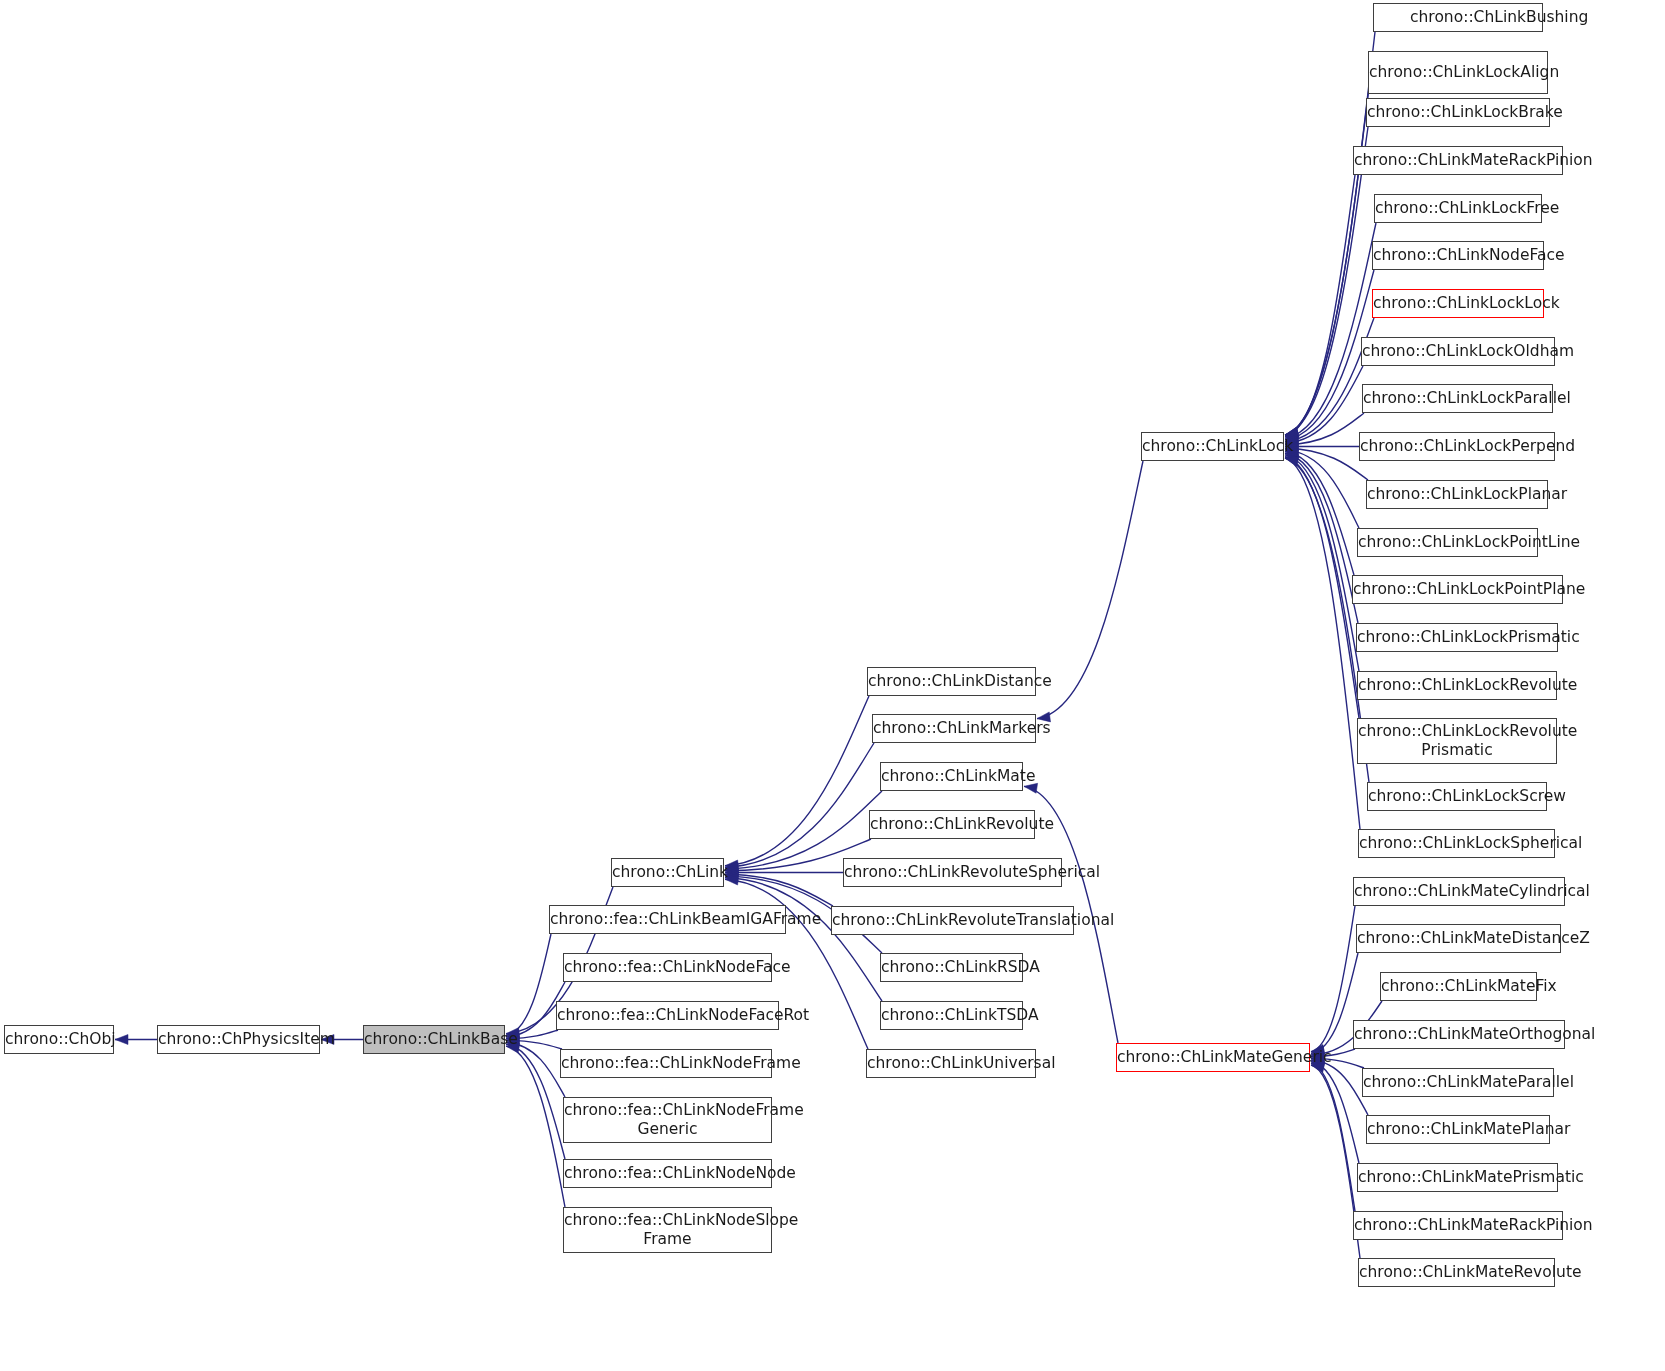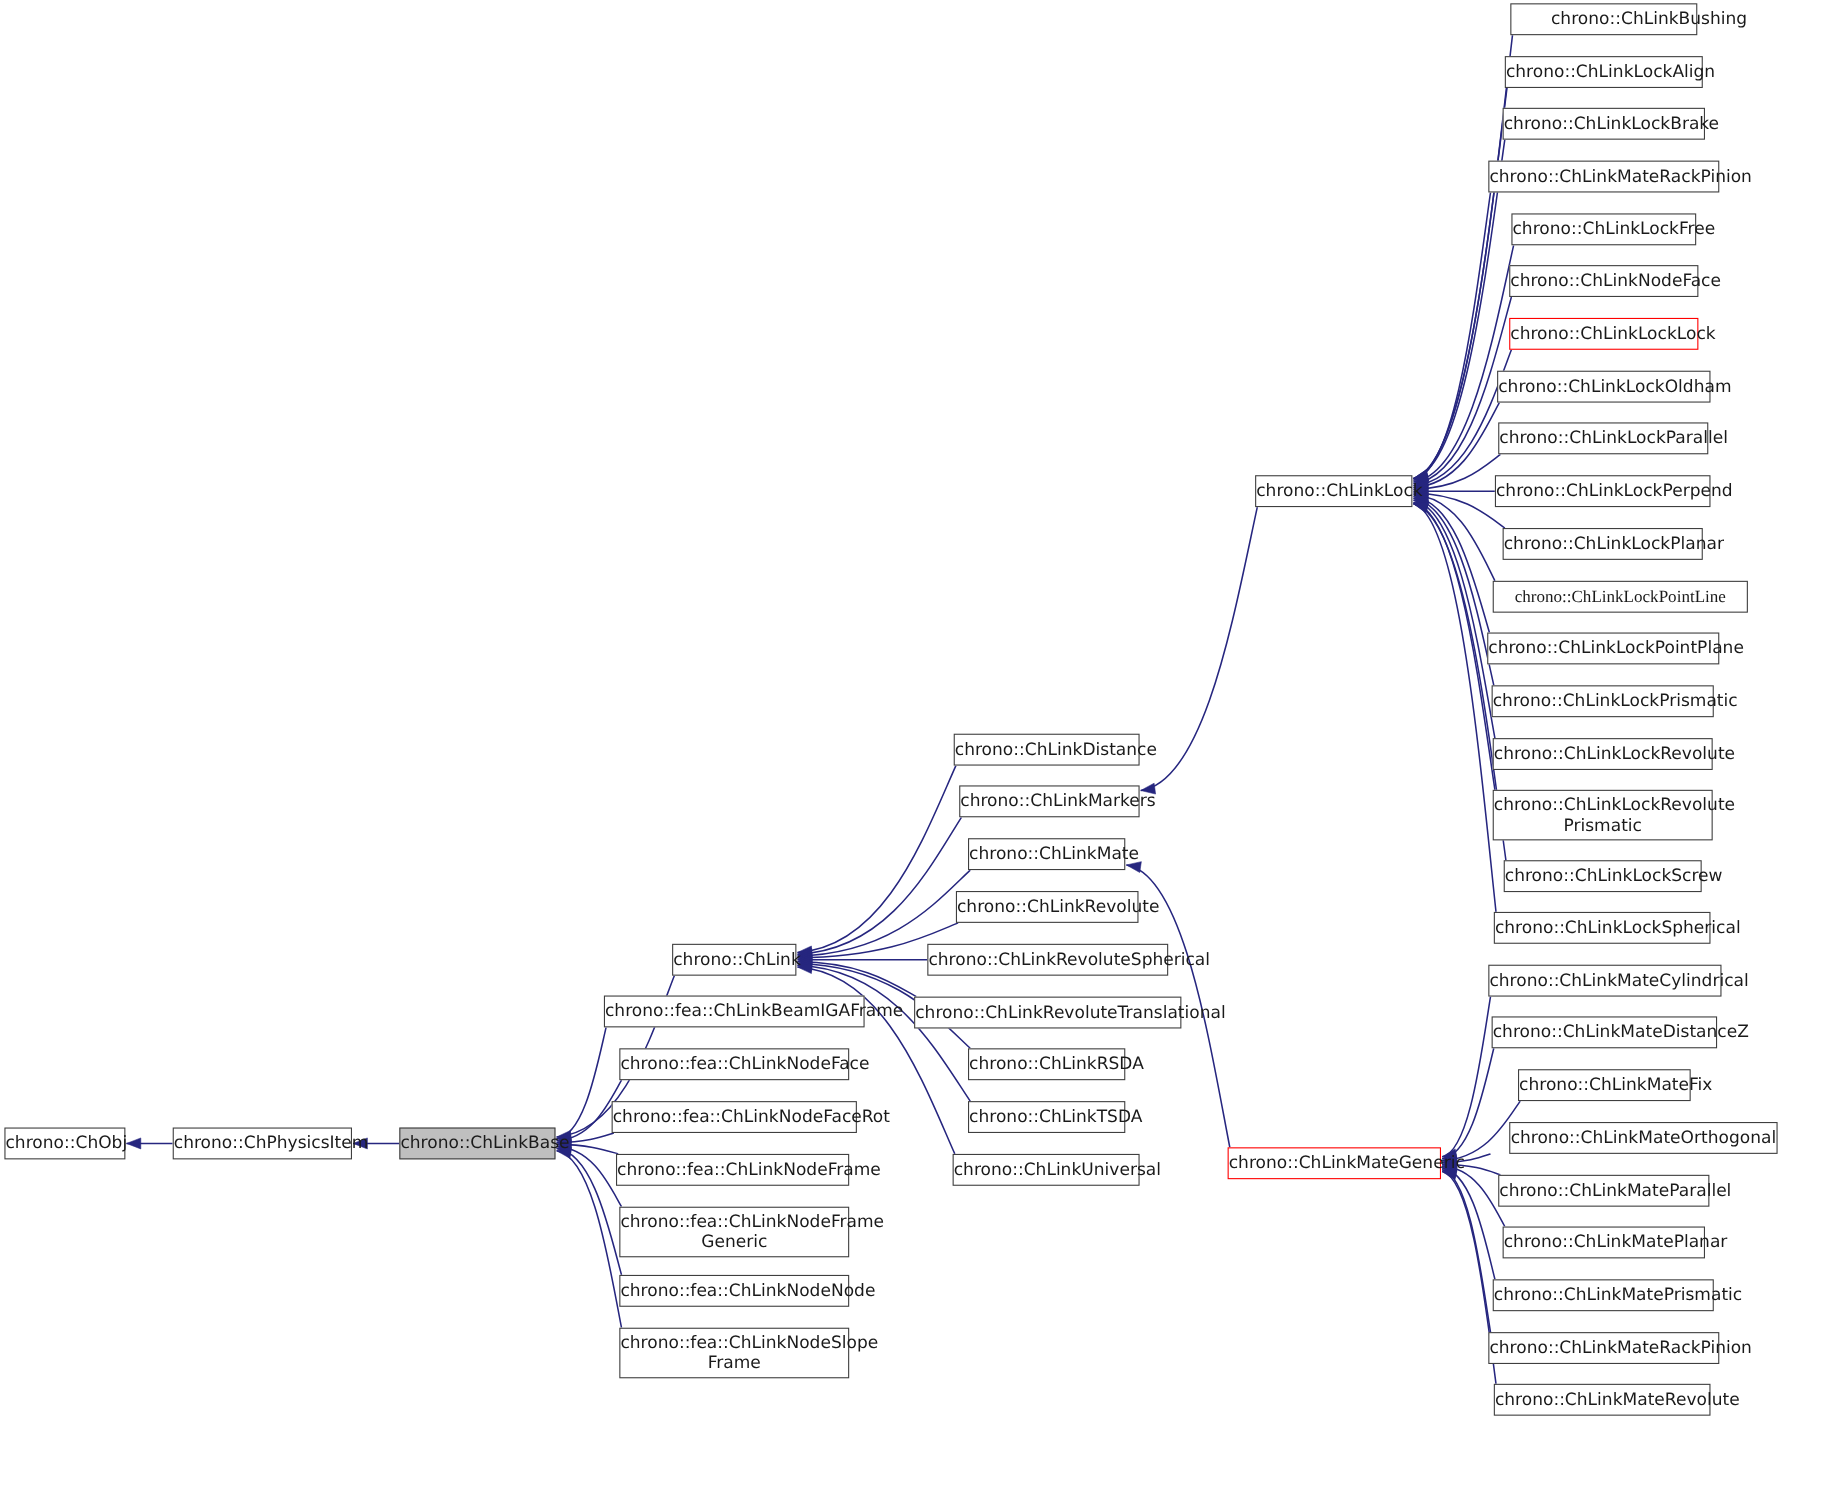--- a/index.html
+++ b/index.html
@@ -147,41 +147,41 @@
       <div class="node" style="left: 880px; top: 762px; width: 143px; height: 29px;"><span class="lbl">chrono::ChLinkMate</span></div>
       <div class="node" style="left: 869px; top: 810px; width: 166px; height: 29px;"><span class="lbl">chrono::ChLinkRevolute</span></div>
       <div class="node" style="left: 843px; top: 858px; width: 219px; height: 29px;"><span class="lbl">chrono::ChLinkRevoluteSpherical</span></div>
       <div class="node" style="left: 831px; top: 906px; width: 243px; height: 29px;"><span class="lbl">chrono::ChLinkRevoluteTranslational</span></div>
       <div class="node" style="left: 880px; top: 953px; width: 143px; height: 29px;"><span class="lbl">chrono::ChLinkRSDA</span></div>
       <div class="node" style="left: 880px; top: 1001px; width: 143px; height: 29px;"><span class="lbl">chrono::ChLinkTSDA</span></div>
       <div class="node" style="left: 866px; top: 1049px; width: 170px; height: 29px;"><span class="lbl">chrono::ChLinkUniversal</span></div>
       <div class="node" style="left: 1141px; top: 432px; width: 143px; height: 29px;"><span class="lbl">chrono::ChLinkLock</span></div>
       <div class="node hl" style="left: 1116px; top: 1043px; width: 194px; height: 29px;"><span class="lbl">chrono::ChLinkMateGeneric</span></div>
       <div class="node" style="left: 1373px; top: 3px; width: 170px; height: 29px; padding-left: 36px;"><span class="lbl">chrono::ChLinkBushing</span></div>
-      <div class="node" style="left: 1368px; top: 51px; width: 180px; height: 29px;"><span class="lbl">chrono::ChLinkLockAlign</span></div>
+      <div class="node" style="left: 1368px; top: 51px; width: 180px; height: 43px;"><span class="lbl">chrono::ChLinkLockAlign</span></div>
       <div class="node" style="left: 1366px; top: 98px; width: 184px; height: 29px;"><span class="lbl">chrono::ChLinkLockBrake</span></div>
       <div class="node" style="left: 1353px; top: 146px; width: 210px; height: 29px;"><span class="lbl">chrono::ChLinkMateRackPinion</span></div>
       <div class="node" style="left: 1374px; top: 194px; width: 168px; height: 29px;"><span class="lbl">chrono::ChLinkLockFree</span></div>
       <div class="node" style="left: 1372px; top: 241px; width: 172px; height: 29px;"><span class="lbl">chrono::ChLinkNodeFace</span></div>
       <div class="node hl" style="left: 1372px; top: 289px; width: 172px; height: 29px;"><span class="lbl">chrono::ChLinkLockLock</span></div>
       <div class="node" style="left: 1361px; top: 337px; width: 194px; height: 29px;"><span class="lbl">chrono::ChLinkLockOldham</span></div>
       <div class="node" style="left: 1362px; top: 384px; width: 191px; height: 29px;"><span class="lbl">chrono::ChLinkLockParallel</span></div>
       <div class="node" style="left: 1359px; top: 432px; width: 196px; height: 29px;"><span class="lbl">chrono::ChLinkLockPerpend</span></div>
       <div class="node" style="left: 1366px; top: 480px; width: 182px; height: 29px;"><span class="lbl">chrono::ChLinkLockPlanar</span></div>
-      <div class="node" style="left: 1357px; top: 528px; width: 232px; height: 29px; font-family: Liberation Serif, serif;"><span class="lbl">chrono::ChLinkLockPointLine</span></div>
+      <div class="node" style="left: 1357px; top: 528px; width: 181px; height: 29px;"><span class="lbl">chrono::ChLinkLockPointLine</span></div>
       <div class="node" style="left: 1352px; top: 575px; width: 211px; height: 29px;"><span class="lbl">chrono::ChLinkLockPointPlane</span></div>
       <div class="node" style="left: 1356px; top: 623px; width: 202px; height: 29px;"><span class="lbl">chrono::ChLinkLockPrismatic</span></div>
       <div class="node" style="left: 1357px; top: 671px; width: 200px; height: 29px;"><span class="lbl">chrono::ChLinkLockRevolute</span></div>
       <div class="node" style="left: 1357px; top: 718px; width: 200px; height: 46px;"><span class="lbl">chrono::ChLinkLockRevolute
 Prismatic</span></div>
       <div class="node" style="left: 1367px; top: 782px; width: 180px; height: 29px;"><span class="lbl">chrono::ChLinkLockScrew</span></div>
       <div class="node" style="left: 1358px; top: 829px; width: 197px; height: 29px;"><span class="lbl">chrono::ChLinkLockSpherical</span></div>
       <div class="node" style="left: 1353px; top: 877px; width: 212px; height: 29px;"><span class="lbl">chrono::ChLinkMateCylindrical</span></div>
       <div class="node" style="left: 1356px; top: 924px; width: 205px; height: 29px;"><span class="lbl">chrono::ChLinkMateDistanceZ</span></div>
       <div class="node" style="left: 1380px; top: 972px; width: 157px; height: 29px;"><span class="lbl">chrono::ChLinkMateFix</span></div>
-      <div class="node" style="left: 1353px; top: 1020px; width: 244px; height: 29px; margin-left: 19px;"><span class="lbl">chrono::ChLinkMateOrthogonal</span></div>
+      <div class="node" style="left: 1353px; top: 1020px; width: 212px; height: 29px;"><span class="lbl">chrono::ChLinkMateOrthogonal</span></div>
       <div class="node" style="left: 1362px; top: 1068px; width: 192px; height: 29px;"><span class="lbl">chrono::ChLinkMateParallel</span></div>
       <div class="node" style="left: 1366px; top: 1115px; width: 184px; height: 29px;"><span class="lbl">chrono::ChLinkMatePlanar</span></div>
       <div class="node" style="left: 1357px; top: 1163px; width: 201px; height: 29px;"><span class="lbl">chrono::ChLinkMatePrismatic</span></div>
       <div class="node" style="left: 1353px; top: 1211px; width: 210px; height: 29px;"><span class="lbl">chrono::ChLinkMateRackPinion</span></div>
       <div class="node" style="left: 1358px; top: 1258px; width: 197px; height: 29px;"><span class="lbl">chrono::ChLinkMateRevolute</span></div>
     </div>
 </div>
 
 </body></html>

